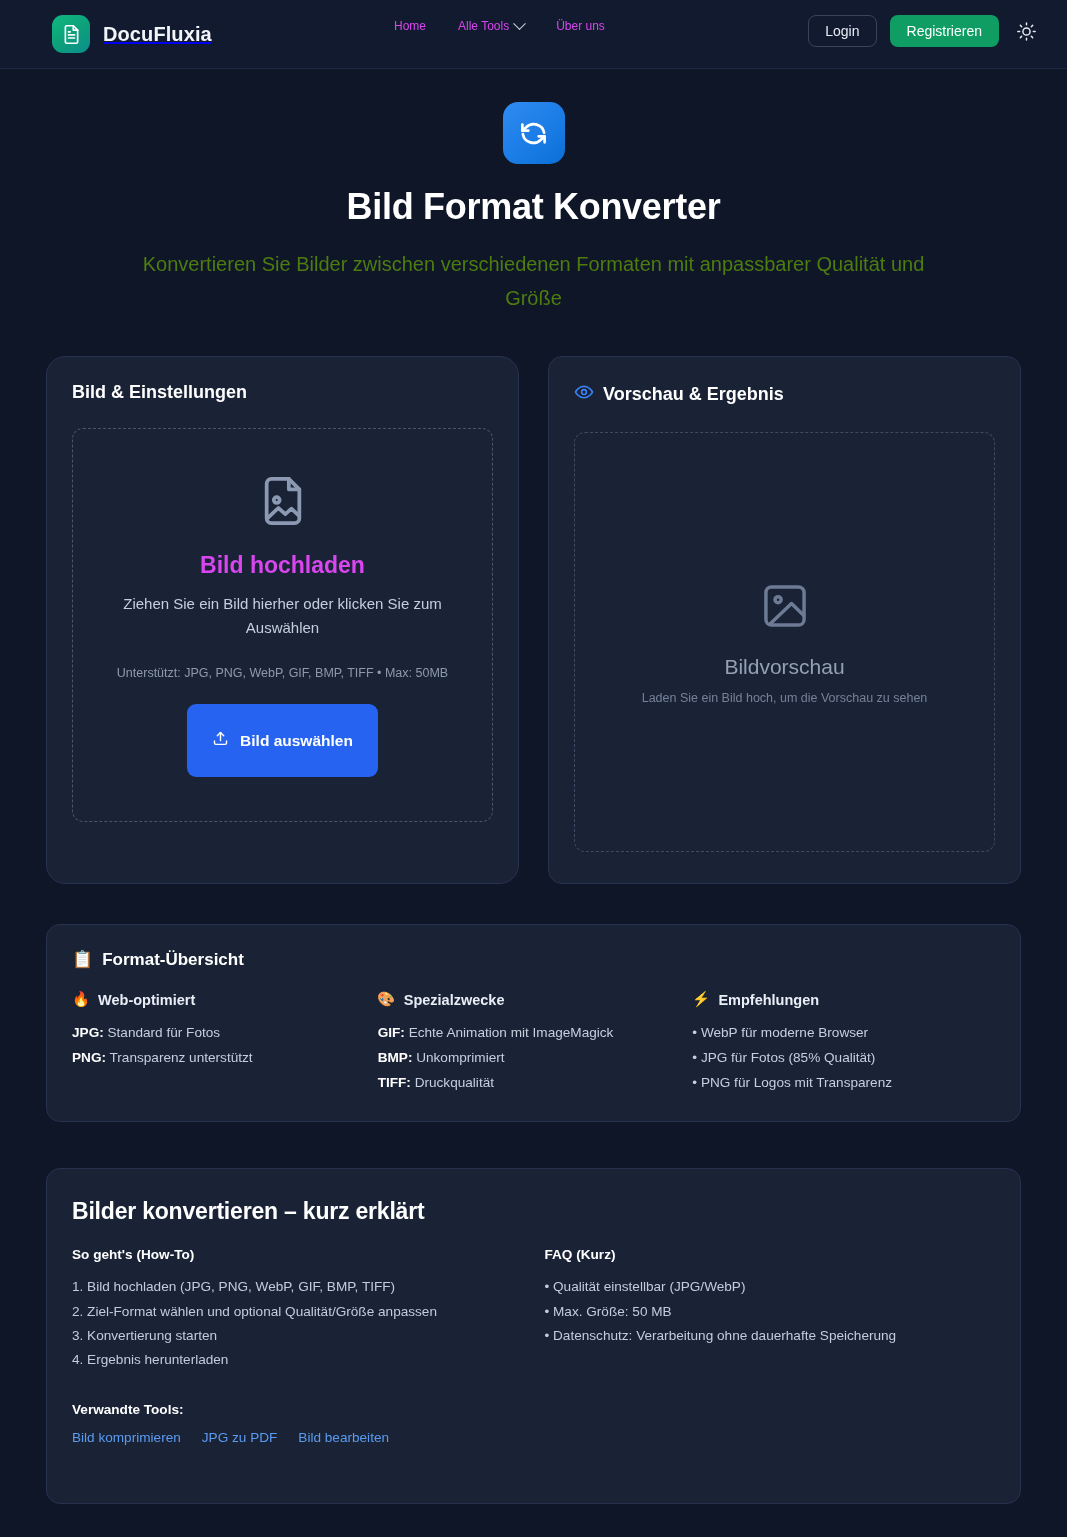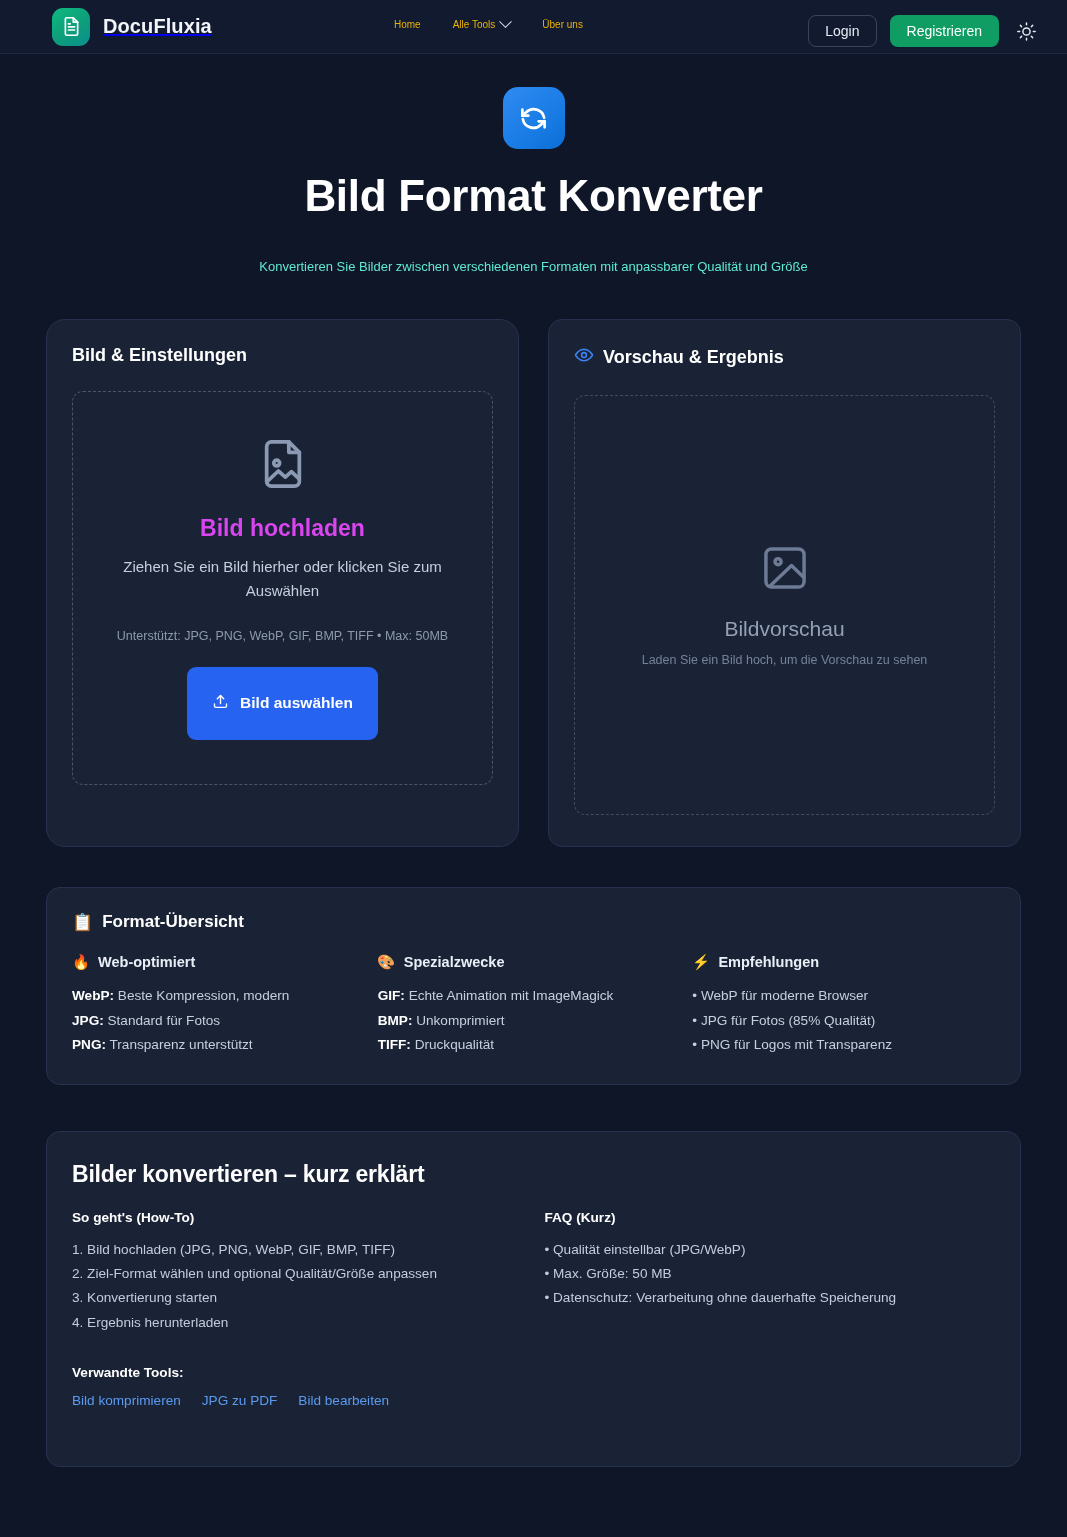--- a/index.html
+++ b/index.html
@@ -8,21 +8,21 @@
   html, body {
     width: 1067px;
     min-height: 1537px;
     background: #0f1628;
     font-family: "Liberation Sans", sans-serif;
     -webkit-font-smoothing: antialiased;
   }
 
   
   .site-header {
-    height: 54px;
+    height: 69px;
     background: #111a2e;
     border-bottom: 1px solid #1e2840;
     display: flex;
     align-items: center;
     padding: 0 24px 0 52px;
     position: relative;
   }
   .brand { display: flex; align-items: center; gap: 13px; }
   .brand-logo {
     width: 38px; height: 38px;
@@ -41,22 +41,22 @@
 
   .main-nav {
     display: flex;
     align-items: center;
     gap: 32px;
     position: absolute;
     left: 394px;
     top: 19px;
   }
   .nav-link {
-    font-size: 10px;
-    color: #eab308;
+    font-size: 12px;
+    color: #d946ef;
     text-decoration: none;
     display: flex;
     align-items: center;
     gap: 6px;
     white-space: nowrap;
   }
   .chev {
     display: inline-block;
     width: 9px; height: 9px;
     border-right: 1.6px solid #cbd5e1;
@@ -100,29 +100,29 @@
   
   .hero { text-align: center; padding: 33px 0 0; }
   .hero-icon {
     width: 62px; height: 62px;
     margin: 0 auto 22px;
     border-radius: 15px;
     background: linear-gradient(140deg, #2f8bf0 0%, #1d7ee8 50%, #0b6fd6 100%);
     display: flex; align-items: center; justify-content: center;
   }
   .hero-title {
-    font-size: 44px;
+    font-size: 36px;
     font-weight: bold;
     color: #ffffff;
     letter-spacing: -0.3px;
-    margin-bottom: 35px;
+    margin-bottom: 20px;
   }
   .hero-sub {
-    font-size: 13px;
-    color: #5eead4;
+    font-size: 20px;
+    color: #4d7c0f;
     line-height: 1.68;
     max-width: 790px;
     margin: 0 auto;
   }
 
   
   .wrap { width: 975px; margin: 0 auto; }
   .panels {
     display: flex;
     gap: 29px;
@@ -361,23 +361,20 @@
     </h3>
 
     <div class="formats-grid">
 
       <div class="fmt-col">
         <div class="fmt-head">
           <span>🔥</span>
           <span>Web-optimiert</span>
         </div>
         <div class="fmt-line">
-          <b>WebP:</b><span> Beste Kompression, modern</span>
-        </div>
-        <div class="fmt-line">
           <b>JPG:</b><span> Standard für Fotos</span>
         </div>
         <div class="fmt-line">
           <b>PNG:</b><span> Transparenz unterstützt</span>
         </div>
       </div>
 
       <div class="fmt-col">
         <div class="fmt-head">
           <span>🎨</span>

